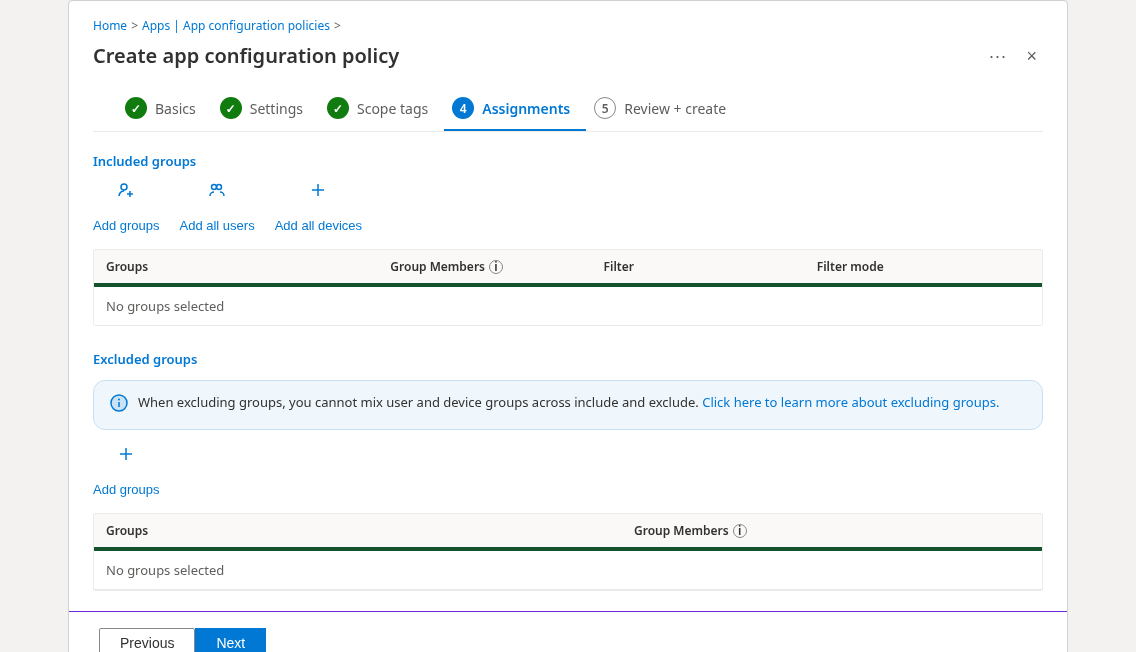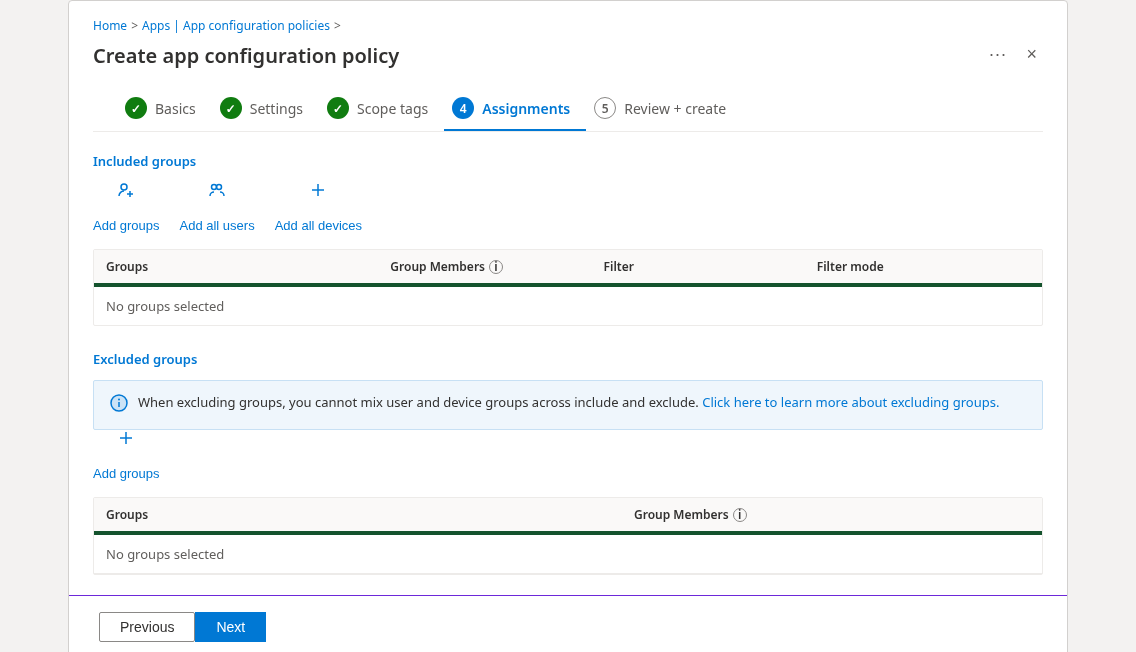--- a/index.html
+++ b/index.html
@@ -31,21 +31,21 @@
       display: flex;
       align-items: center;
       gap: 4px;
       margin-bottom: 8px;
     }
     .breadcrumb span.sep {
       color: #605e5c;
     }
     .title-row {
       display: flex;
-      align-items: flex-start;
+      align-items: flex-end;
       justify-content: space-between;
     }
     .title-row h1 {
       font-size: 20px;
       font-weight: 600;
       color: #323130;
     }
     .title-actions {
       display: flex;
       align-items: center;
@@ -191,25 +191,26 @@
       font-size: 10px;
       color: #8a8886;
       cursor: default;
     }
     .excluded-section {
       margin-top: 24px;
     }
     .alert-box {
       background: #eff6fc;
       border: 1px solid #c7e0f4;
-      border-radius: 2px;
+      border-radius: 12px;
       padding: 12px 16px;
       display: flex;
       align-items: flex-start;
       gap: 10px;
+      margin-bottom: 16px;
       font-size: 13px;
       color: #323130;
     }
     .alert-icon {
       color: #0078d4;
       font-size: 16px;
       flex-shrink: 0;
       margin-top: 1px;
     }
     .alert-link {

